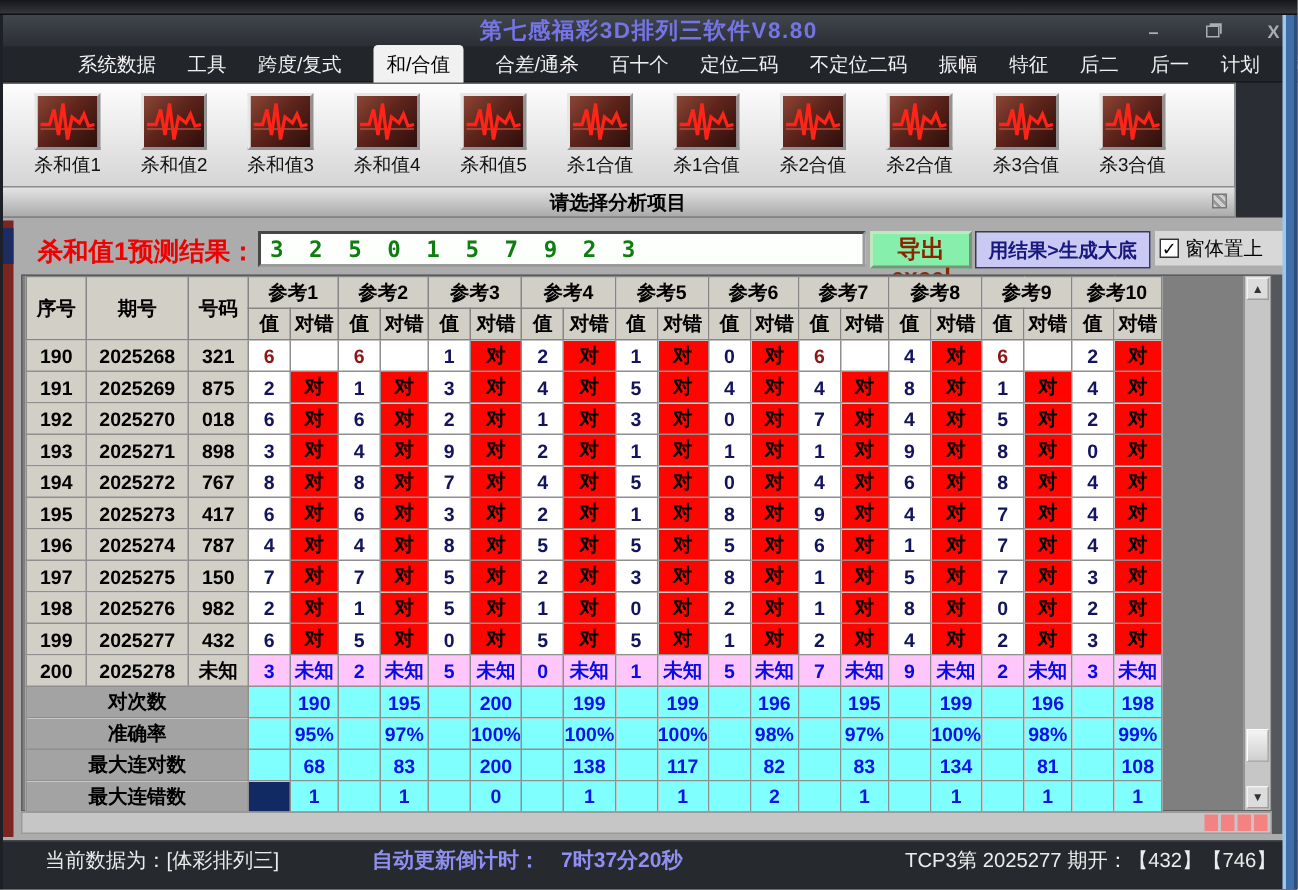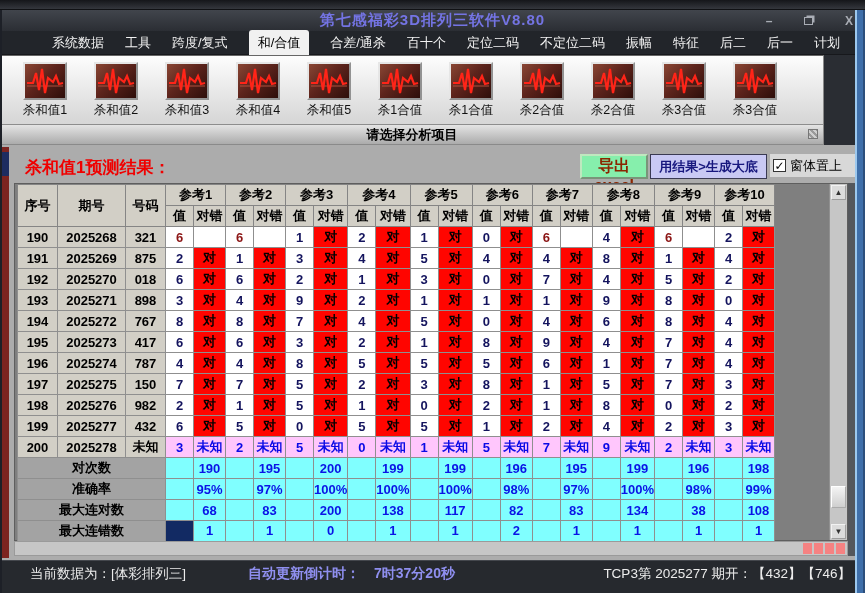--- a/index.html
+++ b/index.html
@@ -243,20 +243,21 @@
       <span>请选择分析项目</span>
       <span class="hint-grip"></span>
     </div>
   </div>
 
   <div class="content">
     <div class="left-accent"></div>
 
     <div class="pred-row">
       <span class="pred-label">杀和值1预测结果：</span>
+      <input class="pred-input" value="3 2 5 0 1 5 7 9 2 3" style="">
       <button class="btn-export">导出excel</button>
       <button class="btn-generate">用结果&gt;生成大底</button>
       <div class="chk-zone">
         <span class="checkbox">✓</span>
         <span class="chk-label">窗体置上</span>
       </div>
     </div>
 
     <div class="grid-wrap">
       <table class="grid-table" id="dataTable">
@@ -658,21 +659,21 @@
               <td class="c-sum-val">138</td>
               <td class="c-sum-empty"></td>
               <td class="c-sum-val">117</td>
               <td class="c-sum-empty"></td>
               <td class="c-sum-val">82</td>
               <td class="c-sum-empty"></td>
               <td class="c-sum-val">83</td>
               <td class="c-sum-empty"></td>
               <td class="c-sum-val">134</td>
               <td class="c-sum-empty"></td>
-              <td class="c-sum-val">38</td>
+              <td class="c-sum-val">81</td>
               <td class="c-sum-empty"></td>
               <td class="c-sum-val">108</td>
             </tr>
             <tr>
               <td colspan="3" class="c-sum-label">最大连错数</td>
               <td class="c-sum-empty sel"></td>
               <td class="c-sum-val">1</td>
               <td class="c-sum-empty"></td>
               <td class="c-sum-val">1</td>
               <td class="c-sum-empty"></td>

